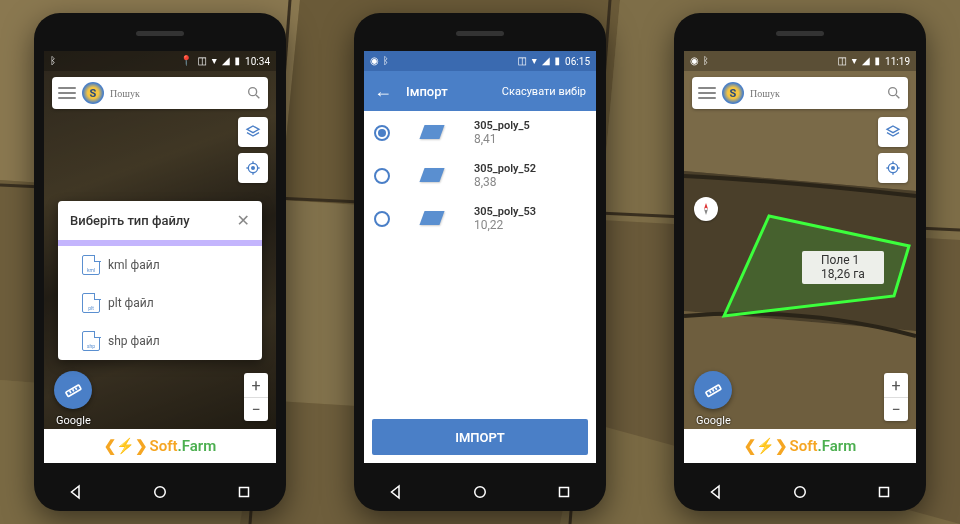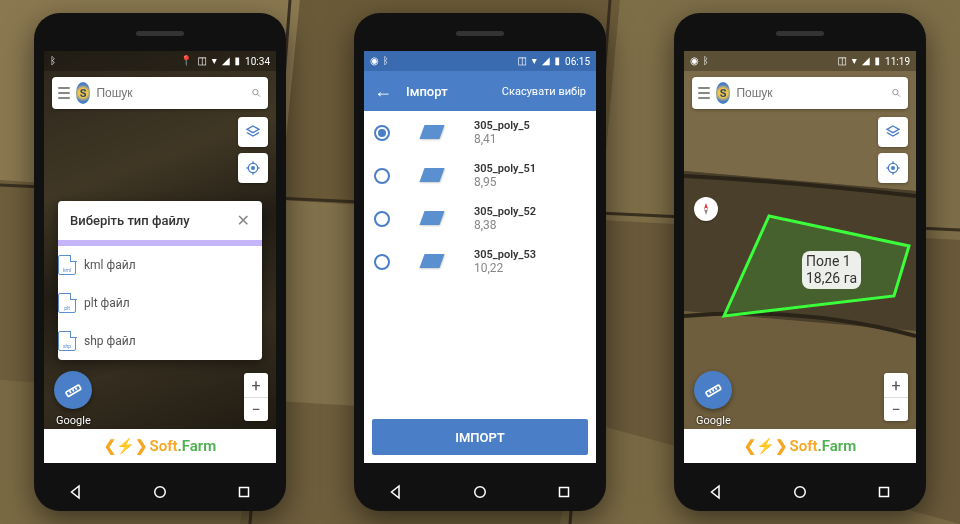--- a/index.html
+++ b/index.html
@@ -49,22 +49,23 @@
   }
   .menu-icon { width: 18px; display: flex; flex-direction: column; gap: 3px; }
   .menu-icon div { height: 2px; background: #888; border-radius: 1px; }
   .logo-badge {
     width: 22px; height: 22px; border-radius: 50%;
     background: radial-gradient(circle, #f5c542 35%, #4a7fc7 65%);
     margin: 0 6px; display: flex; align-items: center; justify-content: center;
     font-size: 11px; font-weight: bold; color: #2a4a7a;
   }
   .search-input {
-    flex: 1; border: none; outline: none; font-size: 12px; color: #a21caf;
+    flex: 1; border: none; outline: none; font-size: 10px; color: #a21caf;
     background: transparent;
+    font-family: Liberation Serif, serif;
   }
   .search-glass { width: 16px; height: 16px; color: #888; }
 
   .map-btn {
     position: absolute; right: 8px; width: 30px; height: 30px;
     background: #fff; border-radius: 4px; display: flex;
     align-items: center; justify-content: center;
     box-shadow: 0 1px 3px rgba(0,0,0,0.3); z-index: 5;
     color: #4a7fc7; font-size: 14px;
   }
@@ -77,21 +78,21 @@
     box-shadow: 0 4px 12px rgba(0,0,0,0.4);
   }
   .dialog-header {
     display: flex; justify-content: space-between; align-items: center;
     padding: 10px 12px; border-bottom: 6px solid #c4b5fd;
   }
   .dialog-title { font-size: 13px; color: #333; font-weight: 500; }
   .dialog-close { font-size: 16px; color: #888; cursor: pointer; }
   .file-opt {
     display: flex; align-items: center; gap: 8px;
-    padding: 9px 0; font-size: 12px; color: #555;
+    padding: 9px 24px; font-size: 12px; color: #555;
   }
   .file-icon {
     width: 18px; height: 20px; border: 1.5px solid #5a8fd0; border-radius: 2px;
     position: relative; display: flex; align-items: flex-end; justify-content: center;
     font-size: 5px; color: #5a8fd0; padding-bottom: 1px;
   }
   .file-icon::before {
     content: ""; position: absolute; top: -1.5px; right: -1.5px;
     width: 6px; height: 6px; background: #fff;
     border-left: 1.5px solid #5a8fd0; border-bottom: 1.5px solid #5a8fd0;
@@ -168,22 +169,22 @@
     position: absolute; left: 10px; top: 146px; width: 24px; height: 24px;
     background: #fff; border-radius: 50%; display: flex;
     align-items: center; justify-content: center; z-index: 4;
     box-shadow: 0 1px 2px rgba(0,0,0,0.3);
   }
   .field-poly {
     position: absolute; z-index: 3;
   }
   .field-label {
     position: absolute; background: rgba(255,255,255,0.9);
-    padding: 2px 4px; font-size: 14px; color: #333; z-index: 4;
-    border-radius: 8px; line-height: 1.2;
+    padding: 2px 19px; font-size: 12px; color: #333; z-index: 4;
+    border-radius: 2px; line-height: 1.2;
   }
 
   .navbar {
     position: absolute; bottom: 0; left: 0; right: 0; height: 38px;
     display: flex; justify-content: space-around; align-items: center;
   }
   .navbtn { color: #fff; }
 </style>
 </head>
 <body>
@@ -332,28 +333,20 @@
         <div class="poly-icon"></div>
         <div class="import-info">
           <div class="import-name">305_poly_5</div>
           <div class="import-size">8,41</div>
         </div>
       </div>
       <div class="import-row">
         <div class="radio"></div>
         <div class="poly-icon"></div>
         <div class="import-info">
-          <div class="import-name">305_poly_51</div>
-          <div class="import-size">8,95</div>
-        </div>
-      </div>
-      <div class="import-row">
-        <div class="radio"></div>
-        <div class="poly-icon"></div>
-        <div class="import-info">
           <div class="import-name">305_poly_52</div>
           <div class="import-size">8,38</div>
         </div>
       </div>
       <div class="import-row">
         <div class="radio"></div>
         <div class="poly-icon"></div>
         <div class="import-info">
           <div class="import-name">305_poly_53</div>
           <div class="import-size">10,22</div>

